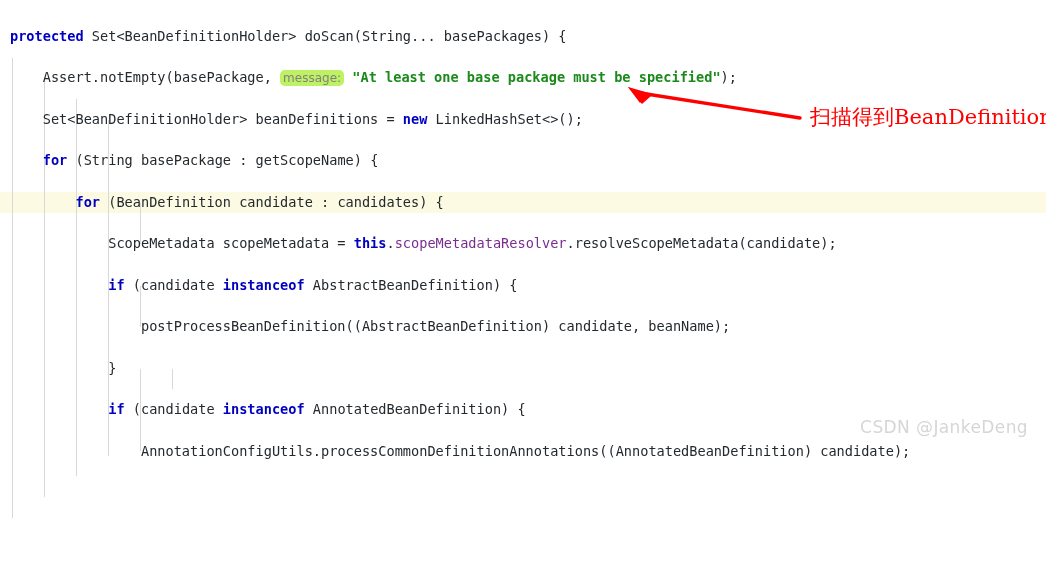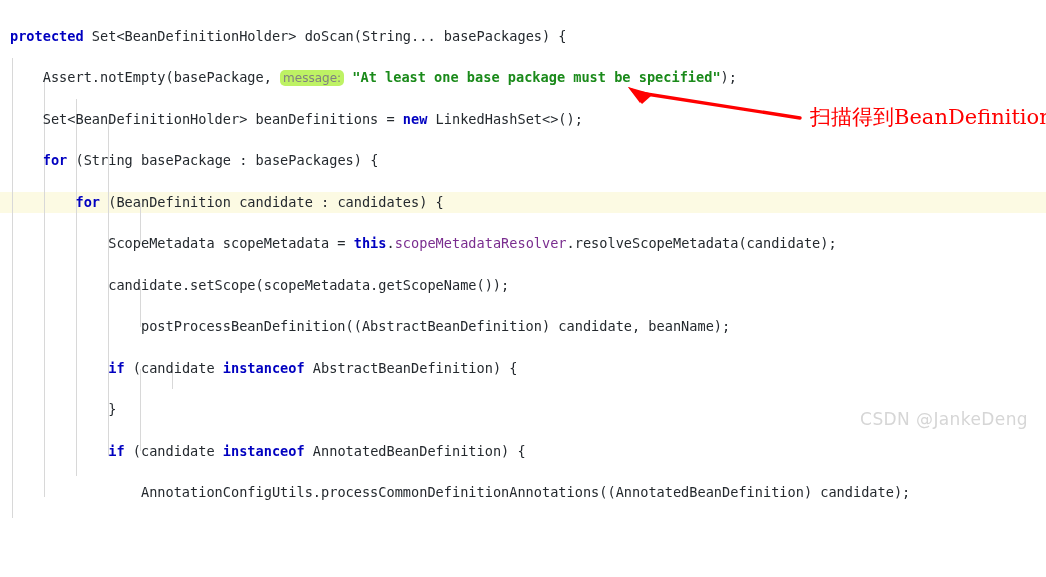--- a/index.html
+++ b/index.html
@@ -92,21 +92,21 @@
     font-family: "DejaVu Serif", serif;
     font-size: 21px;
     line-height: 26px;
     white-space: nowrap;
   }
 
   
   #watermark {
     position: absolute;
     right: 18px;
-    bottom: 16px;
+    bottom: 8px;
     z-index: 7;
     color: #d6d6d6;
     font-family: "DejaVu Sans", sans-serif;
     font-size: 17px;
     letter-spacing: 0.4px;
     white-space: nowrap;
   }
 </style>
 </head>
 <body>
@@ -121,26 +121,25 @@
   <div class="guide" style="left:108px; top:120px; height:336px;"></div>
   <div class="guide" style="left:140px; top:203px; height:41px;"></div>
   <div class="guide" style="left:140px; top:286px; height:41px;"></div>
   <div class="guide" style="left:140px; top:369px; height:82px;"></div>
   <div class="guide" style="left:172px; top:369px; height:20px;"></div>
 
   <div id="code">
 <span class="ln"><span class="kw">protected</span> <span class="id">Set&lt;BeanDefinitionHolder&gt; </span><span class="id">doScan</span><span class="id">(</span><span class="id">String... basePackages) {</span></span>
 <span class="ln">    <span class="id">Assert.</span><span class="stat">notEmpty</span><span class="id">(basePackage, </span><span class="hint">message:</span><span class="str"> "At least one base package must be specified"</span><span class="id">);</span></span>
 <span class="ln">    <span class="id">Set&lt;BeanDefinitionHolder&gt; beanDefinitions = </span><span class="kw">new</span><span class="id"> LinkedHashSet&lt;&gt;();</span></span>
-<span class="ln">    <span class="kw">for</span><span class="id"> (String basePackage : basePackages) {</span></span>
+<span class="ln">    <span class="kw">for</span><span class="id"> (String basePackage : getScopeName) {</span></span>
 <span class="ln">        <span class="kw">for</span><span class="id"> (BeanDefinition candidate : candidates) {</span></span>
 <span class="ln">            <span class="id">ScopeMetadata scopeMetadata = </span><span class="kw">this</span><span class="id">.</span><span class="fld">scopeMetadataResolver</span><span class="id">.resolveScopeMetadata(candidate);</span></span>
-<span class="ln">            <span class="id">candidate.setScope(scopeMetadata.getScopeName());</span></span>
+<span class="ln">            <span class="kw">if</span><span class="id"> (candidate </span><span class="kw">instanceof</span><span class="id"> AbstractBeanDefinition) {</span></span>
 <span class="ln">                <span class="id">postProcessBeanDefinition((AbstractBeanDefinition) candidate, beanName);</span></span>
-<span class="ln">            <span class="kw">if</span><span class="id"> (candidate </span><span class="kw">instanceof</span><span class="id"> AbstractBeanDefinition) {</span></span>
 <span class="ln">            <span class="id">}</span></span>
 <span class="ln">            <span class="kw">if</span><span class="id"> (candidate </span><span class="kw">instanceof</span><span class="id"> AnnotatedBeanDefinition) {</span></span>
 <span class="ln">                <span class="id">AnnotationConfigUtils.</span><span class="stat">processCommonDefinitionAnnotations</span><span class="id">((AnnotatedBeanDefinition) candidate);</span></span>
 
 
 
 
 
 
 

